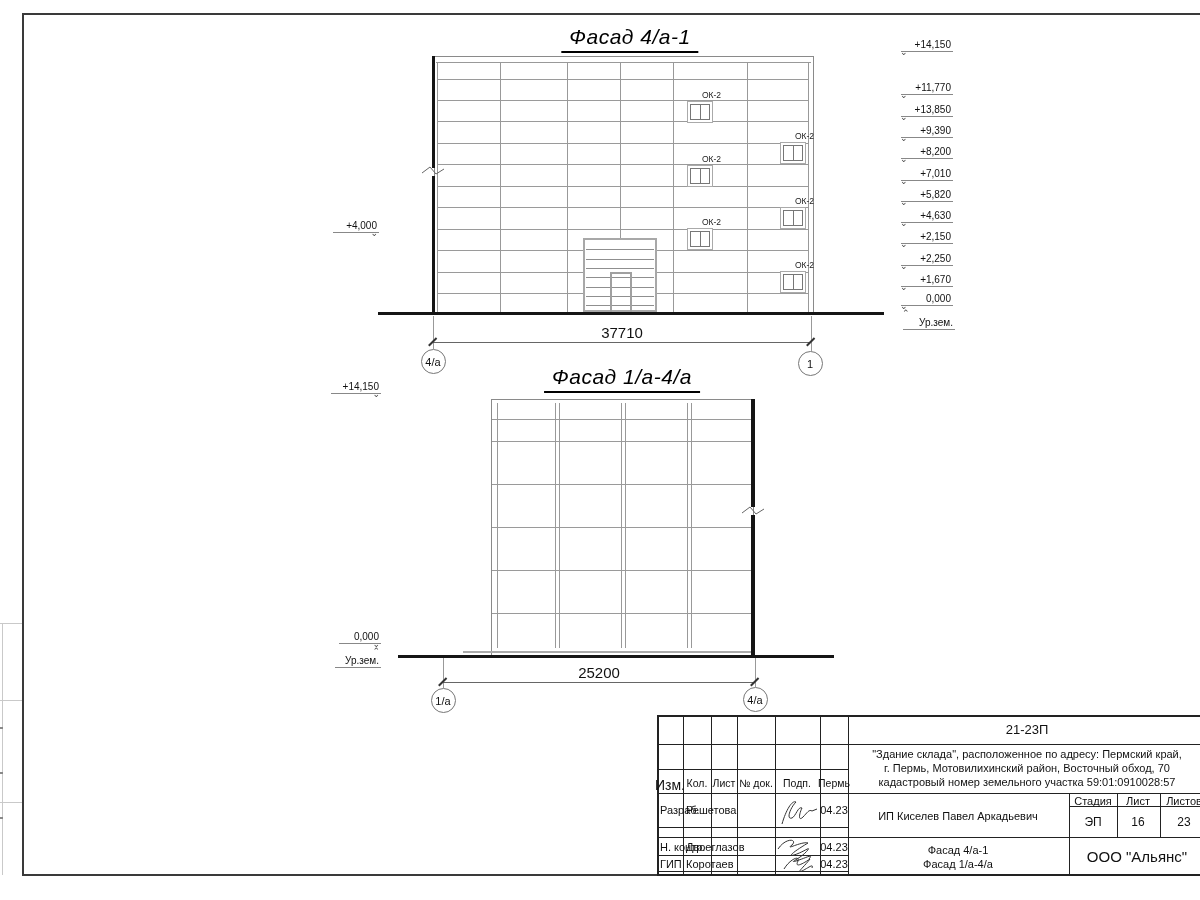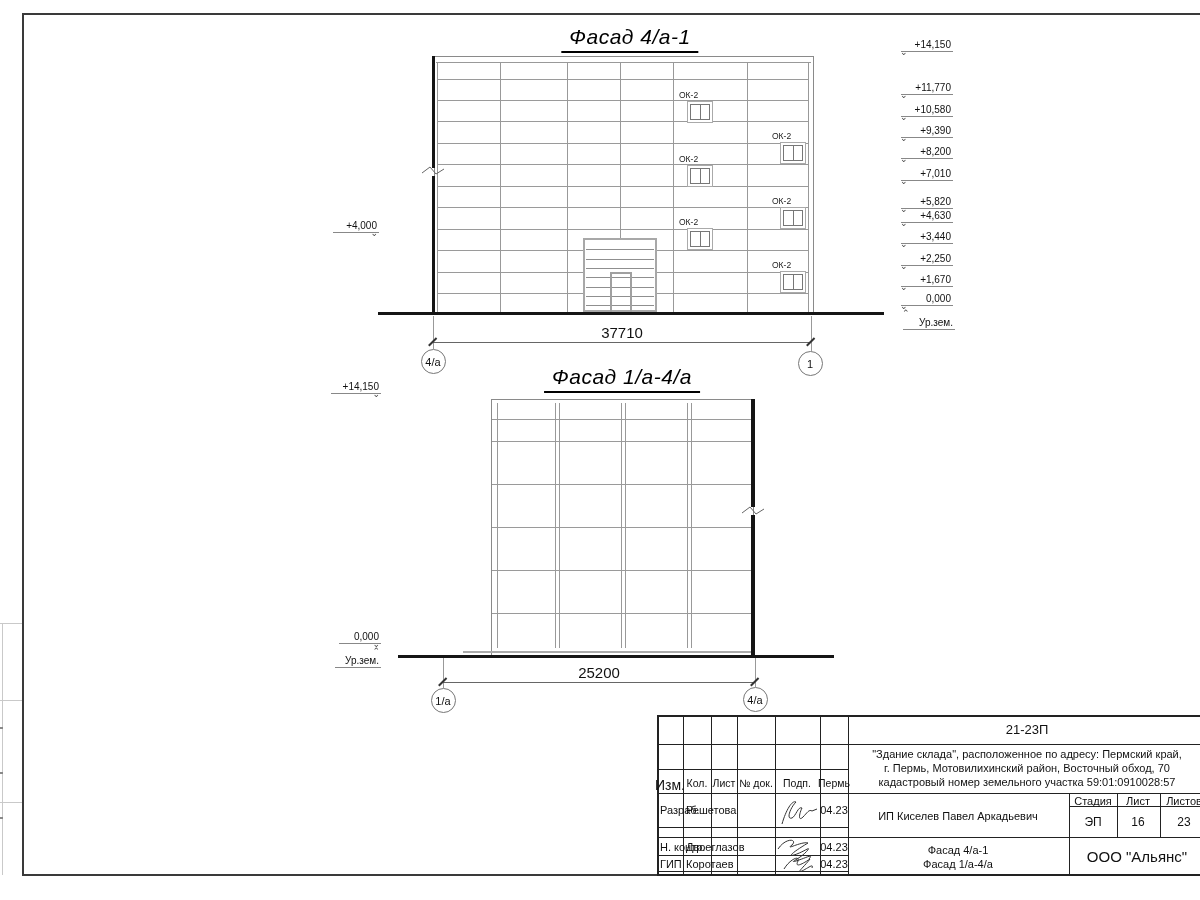--- a/index.html
+++ b/index.html
@@ -29,21 +29,21 @@
   
   .lvl{position:absolute;width:50px;font-size:10px;line-height:11px;text-align:right;border-bottom:1px solid #888;padding:0 2px 1px 0;white-space:nowrap}
   .lvl .caret{position:absolute;font-size:9px;line-height:8px;color:#444}
   .caret::before{content:"⌄"}
   .caret-up::before{content:"⌃"}
   .caret-l{left:-1px;top:9px}
   .caret-r{right:1px;top:9px}
   .caret-up{top:-8px}
   
   .win{position:absolute;width:26px;height:22px}
-  .win-label{position:absolute;left:-8px;top:-11px;width:42px;text-align:left;font-size:8.5px;color:#222}
+  .win-label{position:absolute;left:-8px;top:-11px;width:42px;text-align:right;font-size:8.5px;color:#222}
   .win-frame{position:absolute;inset:0;border:1px solid #aaa;background:#fff;padding:2px;box-sizing:border-box;display:block}
   .win-in{display:block;width:100%;height:100%;border:1px solid #777;box-sizing:border-box;position:relative}
   .win-in::after{content:"";position:absolute;left:50%;top:0;bottom:0;width:1px;background:#777}
   
   .door{position:absolute;left:583px;top:238px;width:74px;height:74px;border:2px solid #a8a8a8;box-sizing:border-box;background:#fff;}
   .door-slats{position:absolute;inset:1px;background:repeating-linear-gradient(to bottom,transparent 0,transparent 8.3px,#8f8f8f 8.3px,#8f8f8f 9.3px)}
   .wicket{position:absolute;left:25px;top:32px;width:22px;height:40px;border:2px solid #a0a0a0;border-bottom:none;box-sizing:border-box}
   
   .tb{position:absolute;left:657px;top:715px;width:551px;height:161px;background:#fff}
   .tbh{position:absolute;height:1px;background:#222}
@@ -144,27 +144,27 @@
 
   <div class="lvl" style="left:333px;top:220px;width:44px">
     <span>+4,000</span>
     <span class="caret caret-r"></span>
   </div>
 </div>
 
 <div>
   <div class="lvl" style="left:901px;top:39px"><span>+14,150</span><span class="caret caret-l"></span></div>
   <div class="lvl" style="left:901px;top:82px"><span>+11,770</span><span class="caret caret-l"></span></div>
-  <div class="lvl" style="left:901px;top:104px"><span>+10,580</span><span class="caret caret-l"></span></div>
+  <div class="lvl" style="left:901px;top:104px"><span>+13,850</span><span class="caret caret-l"></span></div>
   <div class="lvl" style="left:901px;top:125px"><span>+9,390</span><span class="caret caret-l"></span></div>
   <div class="lvl" style="left:901px;top:146px"><span>+8,200</span><span class="caret caret-l"></span></div>
   <div class="lvl" style="left:901px;top:168px"><span>+7,010</span><span class="caret caret-l"></span></div>
-  <div class="lvl" style="left:901px;top:196px"><span>+5,820</span><span class="caret caret-l"></span></div>
+  <div class="lvl" style="left:901px;top:189px"><span>+5,820</span><span class="caret caret-l"></span></div>
   <div class="lvl" style="left:901px;top:210px"><span>+4,630</span><span class="caret caret-l"></span></div>
-  <div class="lvl" style="left:901px;top:231px"><span>+3,440</span><span class="caret caret-l"></span></div>
+  <div class="lvl" style="left:901px;top:231px"><span>+2,150</span><span class="caret caret-l"></span></div>
   <div class="lvl" style="left:901px;top:253px"><span>+2,250</span><span class="caret caret-l"></span></div>
   <div class="lvl" style="left:901px;top:274px"><span>+1,670</span><span class="caret caret-l"></span></div>
   <div class="lvl" style="left:901px;top:293px"><span>0,000</span><span class="caret caret-l"></span></div>
   <div class="lvl" style="left:903px;top:317px"><span>Ур.зем.</span><span class="caret caret-l caret-up"></span></div>
 </div>
 
 <div>
   <div class="draw-title" style="left:622px;top:365px">Фасад 1/а-4/а</div>
 
   <div class="lvl" style="left:331px;top:381px;width:48px">

